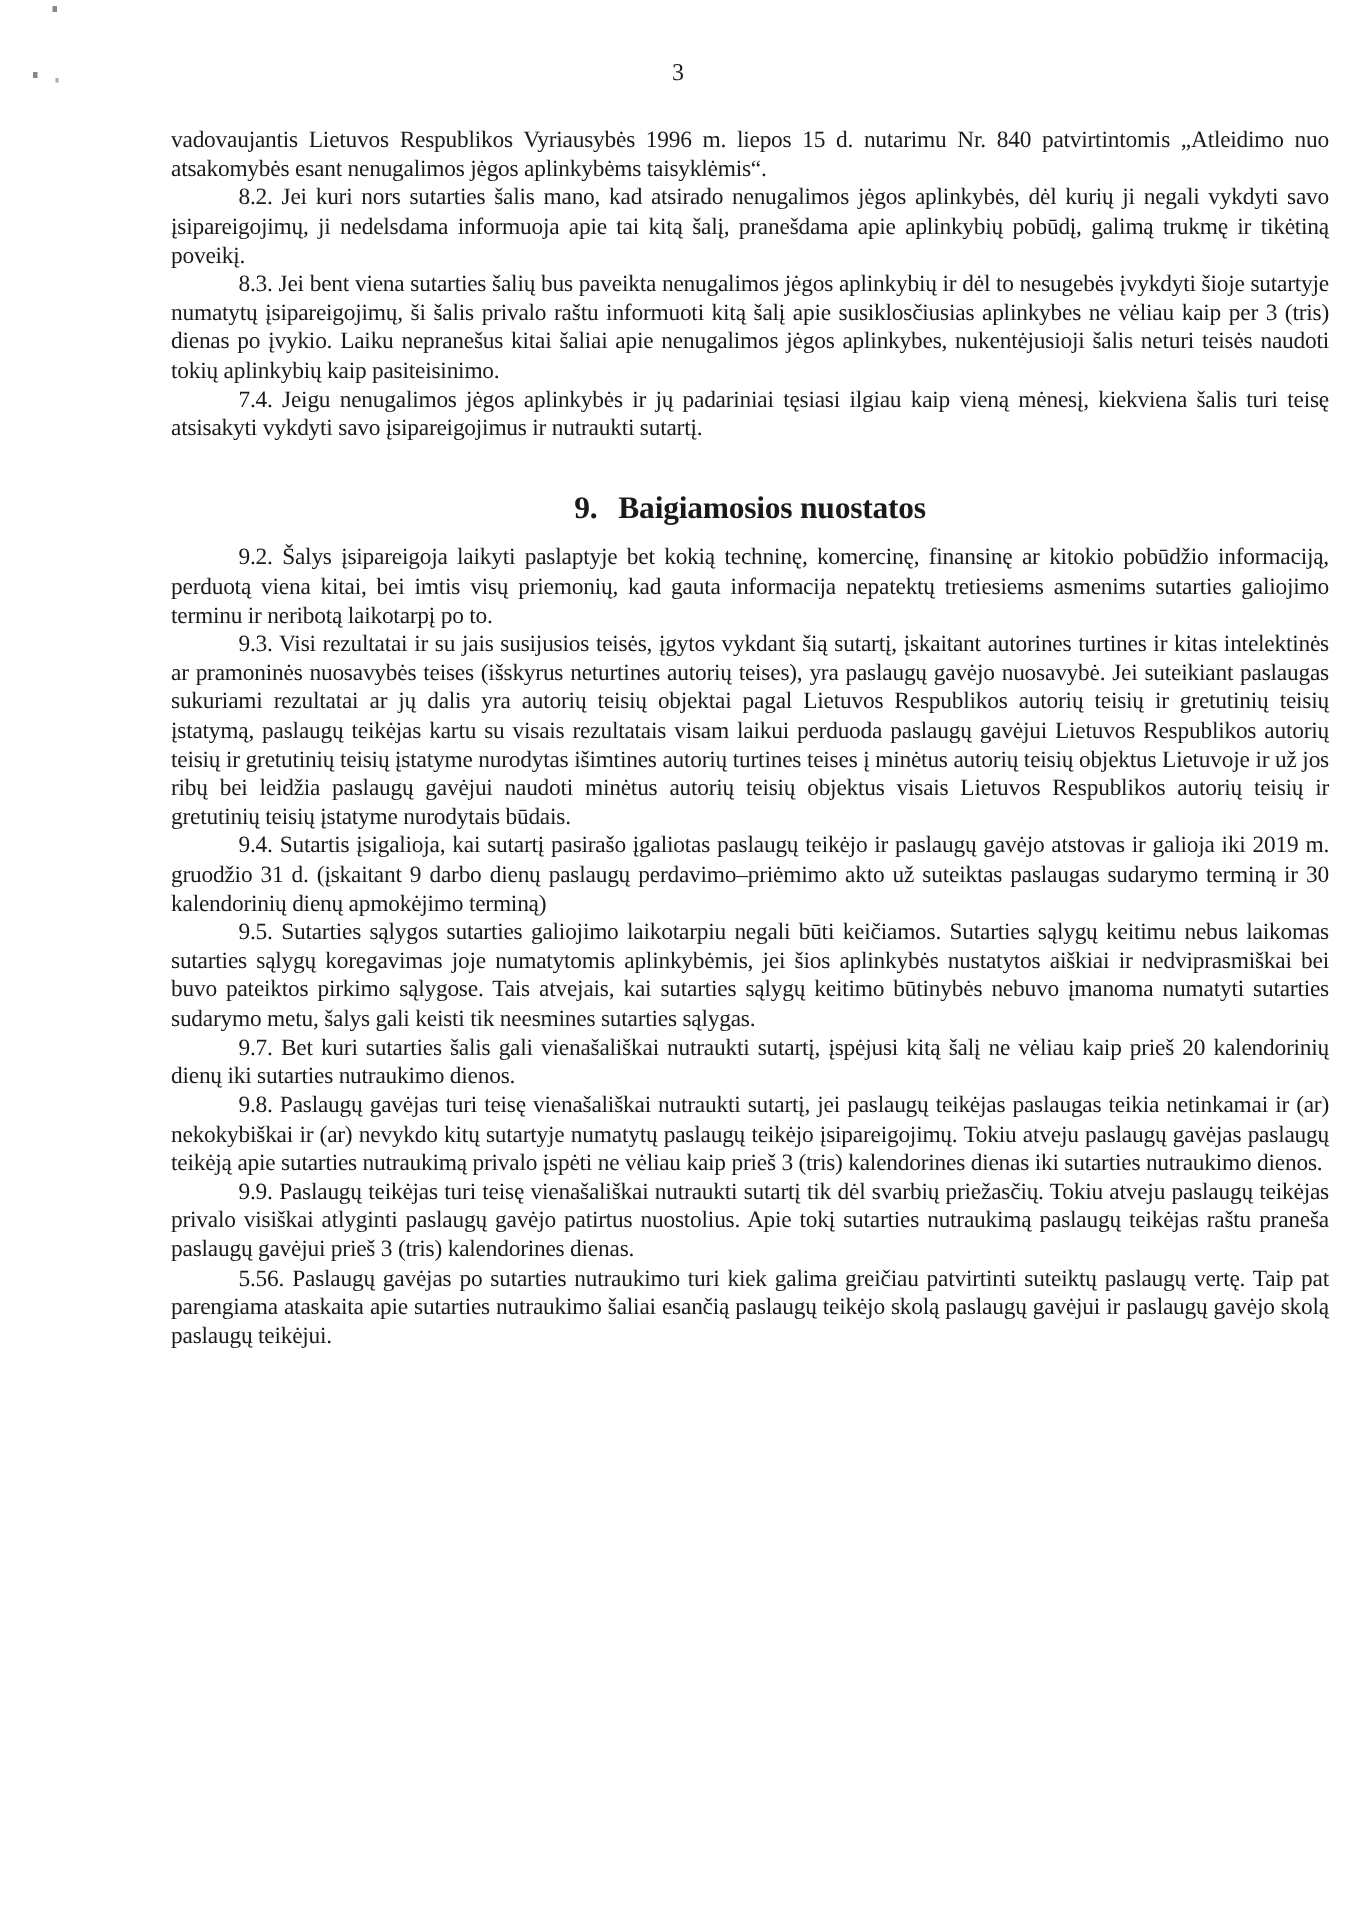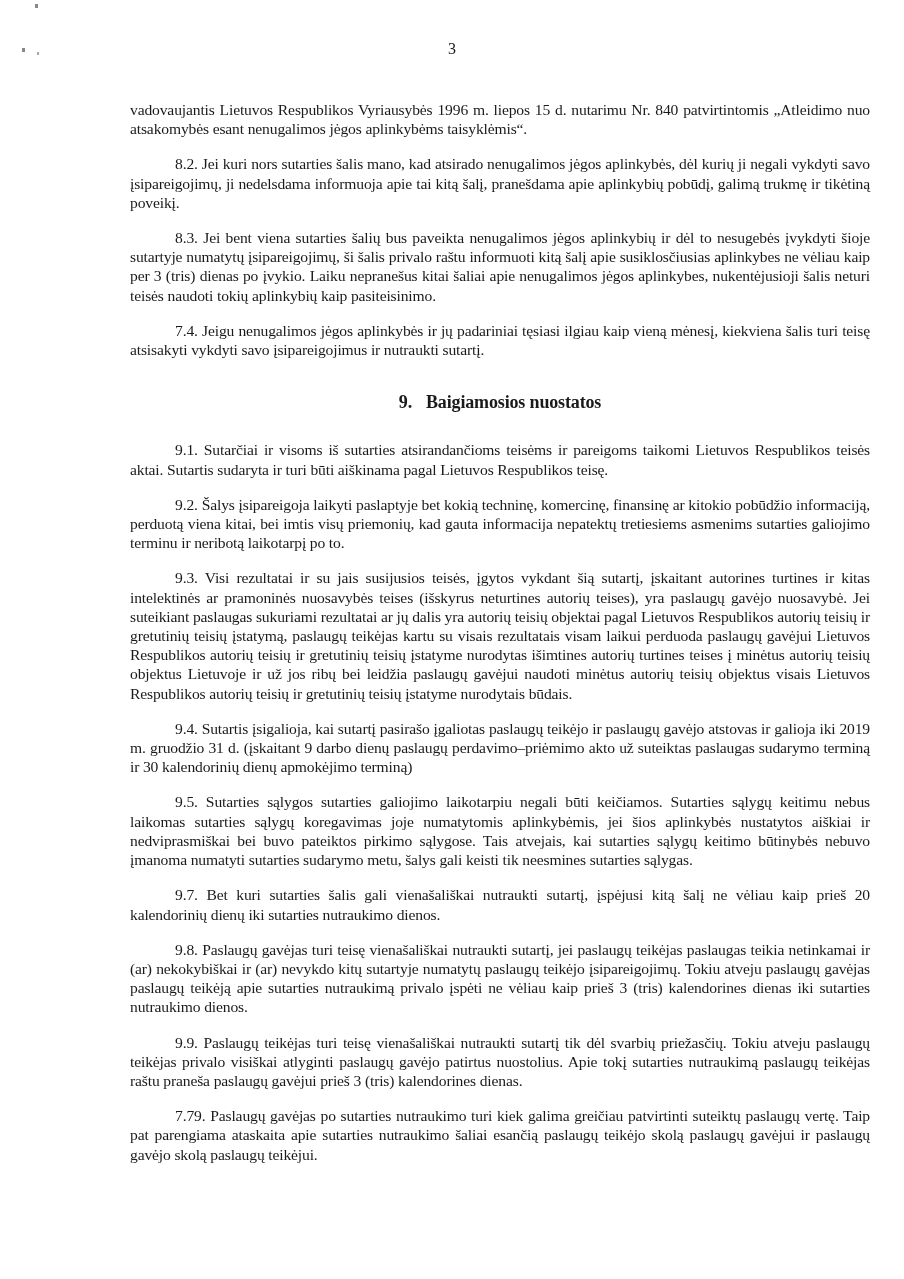--- a/index.html
+++ b/index.html
@@ -3,24 +3,24 @@
 <meta charset="utf-8">
 <style>
   html, body { margin: 0; padding: 0; background: #ffffff; }
   body { width: 904px; height: 1279px; position: relative; overflow: hidden;
          font-family: "Liberation Serif", "DejaVu Serif", serif; color: #1a1a1a; }
   .dust { position: absolute; background: #888; width: 3px; height: 4px; }
   .page-number { position: absolute; top: 40px; left: 0; width: 904px; text-align: center;
                  font-size: 16px; }
   .content { position: absolute; left: 114px; top: 84px; width: 772px;
              font-size: 15.6px; line-height: 19.2px; letter-spacing: -0.15px; }
-  .content p { margin: 16px; text-align: justify; }
+  .content p { margin: 0; text-align: justify; }
   .content p.indent { text-indent: 45px; }
-  .section-heading { text-align: center; font-weight: bold; margin: 34px 0 28px 0;
-                     font-size: 18px; }
+  .section-heading { text-align: center; font-weight: bold; margin: 34px 0 14px 0;
+                     font-size: 21px; }
   .section-heading .num { margin-right: 14px; }
 </style>
 </head>
 <body>
 
 <div class="dust" style="left:35px;top:4px;"></div>
 <div class="dust" style="left:22px;top:48px;"></div>
 <div class="dust" style="left:37px;top:52px;width:2px;height:3px;background:#aaa;"></div>
 
 <div class="page-number">3</div>
@@ -32,23 +32,22 @@
     <p class="indent"><span>8.2.</span> <span>Jei kuri nors sutarties šalis mano, kad atsirado nenugalimos jėgos aplinkybės, dėl kurių ji negali vykdyti savo įsipareigojimų, ji nedelsdama informuoja apie tai kitą šalį, pranešdama apie aplinkybių pobūdį, galimą trukmę ir tikėtiną poveikį.</span></p>
     <p class="indent"><span>8.3.</span> <span>Jei bent viena sutarties šalių bus paveikta nenugalimos jėgos aplinkybių ir dėl to nesugebės įvykdyti šioje sutartyje numatytų įsipareigojimų, ši šalis privalo raštu informuoti kitą šalį apie susiklosčiusias aplinkybes ne vėliau kaip per 3 (tris) dienas po įvykio. Laiku nepranešus kitai šaliai apie nenugalimos jėgos aplinkybes, nukentėjusioji šalis neturi teisės naudoti tokių aplinkybių kaip pasiteisinimo.</span></p>
     <p class="indent"><span>7.4.</span> <span>Jeigu nenugalimos jėgos aplinkybės ir jų padariniai tęsiasi ilgiau kaip vieną mėnesį, kiekviena šalis turi teisę atsisakyti vykdyti savo įsipareigojimus ir nutraukti sutartį.</span></p>
   </div>
 
   <div class="section-heading">
     <span class="num">9.</span><span>Baigiamosios nuostatos</span>
   </div>
 
   <div>
-    <p class="indent"><span>9.1.</span> <span>Sutarčiai ir visoms iš sutarties atsirandančioms teisėms ir pareigoms taikomi Lietuvos Respublikos teisės aktai. Sutartis sudaryta ir turi būti aiškinama pagal Lietuvos Respublikos teisę.</span></p>
     <p class="indent"><span>9.2.</span> <span>Šalys įsipareigoja laikyti paslaptyje bet kokią techninę, komercinę, finansinę ar kitokio pobūdžio informaciją, perduotą viena kitai, bei imtis visų priemonių, kad gauta informacija nepatektų tretiesiems asmenims sutarties galiojimo terminu ir neribotą laikotarpį po to.</span></p>
     <p class="indent"><span>9.3.</span> <span>Visi rezultatai ir su jais susijusios teisės, įgytos vykdant šią sutartį, įskaitant autorines turtines ir kitas intelektinės ar pramoninės nuosavybės teises (išskyrus neturtines autorių teises), yra paslaugų gavėjo nuosavybė. Jei suteikiant paslaugas sukuriami rezultatai ar jų dalis yra autorių teisių objektai pagal Lietuvos Respublikos autorių teisių ir gretutinių teisių įstatymą, paslaugų teikėjas kartu su visais rezultatais visam laikui perduoda paslaugų gavėjui Lietuvos Respublikos autorių teisių ir gretutinių teisių įstatyme nurodytas išimtines autorių turtines teises į minėtus autorių teisių objektus Lietuvoje ir už jos ribų bei leidžia paslaugų gavėjui naudoti minėtus autorių teisių objektus visais Lietuvos Respublikos autorių teisių ir gretutinių teisių įstatyme nurodytais būdais.</span></p>
     <p class="indent"><span>9.4.</span> <span>Sutartis įsigalioja, kai sutartį pasirašo įgaliotas paslaugų teikėjo ir paslaugų gavėjo atstovas ir galioja iki 2019 m. gruodžio 31 d. (įskaitant 9 darbo dienų paslaugų perdavimo–priėmimo akto už suteiktas paslaugas sudarymo terminą ir 30 kalendorinių dienų apmokėjimo terminą)</span></p>
     <p class="indent"><span>9.5.</span> <span>Sutarties sąlygos sutarties galiojimo laikotarpiu negali būti keičiamos. Sutarties sąlygų keitimu nebus laikomas sutarties sąlygų koregavimas joje numatytomis aplinkybėmis, jei šios aplinkybės nustatytos aiškiai ir nedviprasmiškai bei buvo pateiktos pirkimo sąlygose. Tais atvejais, kai sutarties sąlygų keitimo būtinybės nebuvo įmanoma numatyti sutarties sudarymo metu, šalys gali keisti tik neesmines sutarties sąlygas.</span></p>
     <p class="indent"><span>9.7.</span> <span>Bet kuri sutarties šalis gali vienašališkai nutraukti sutartį, įspėjusi kitą šalį ne vėliau kaip prieš 20 kalendorinių dienų iki sutarties nutraukimo dienos.</span></p>
     <p class="indent"><span>9.8.</span> <span>Paslaugų gavėjas turi teisę vienašališkai nutraukti sutartį, jei paslaugų teikėjas paslaugas teikia netinkamai ir (ar) nekokybiškai ir (ar) nevykdo kitų sutartyje numatytų paslaugų teikėjo įsipareigojimų. Tokiu atveju paslaugų gavėjas paslaugų teikėją apie sutarties nutraukimą privalo įspėti ne vėliau kaip prieš 3 (tris) kalendorines dienas iki sutarties nutraukimo dienos.</span></p>
     <p class="indent"><span>9.9.</span> <span>Paslaugų teikėjas turi teisę vienašališkai nutraukti sutartį tik dėl svarbių priežasčių. Tokiu atveju paslaugų teikėjas privalo visiškai atlyginti paslaugų gavėjo patirtus nuostolius. Apie tokį sutarties nutraukimą paslaugų teikėjas raštu praneša paslaugų gavėjui prieš 3 (tris) kalendorines dienas.</span></p>
-    <p class="indent"><span>7.79.</span> <span>Paslaugų gavėjas po sutarties nutraukimo turi kiek galima greičiau patvirtinti suteiktų paslaugų vertę. Taip pat parengiama ataskaita apie sutarties nutraukimo šaliai esančią paslaugų teikėjo skolą paslaugų gavėjui ir paslaugų gavėjo skolą paslaugų teikėjui.</span></p>
+    <p class="indent"><span>5.56.</span> <span>Paslaugų gavėjas po sutarties nutraukimo turi kiek galima greičiau patvirtinti suteiktų paslaugų vertę. Taip pat parengiama ataskaita apie sutarties nutraukimo šaliai esančią paslaugų teikėjo skolą paslaugų gavėjui ir paslaugų gavėjo skolą paslaugų teikėjui.</span></p>
   </div>
 </div>
 
 </body></html>

